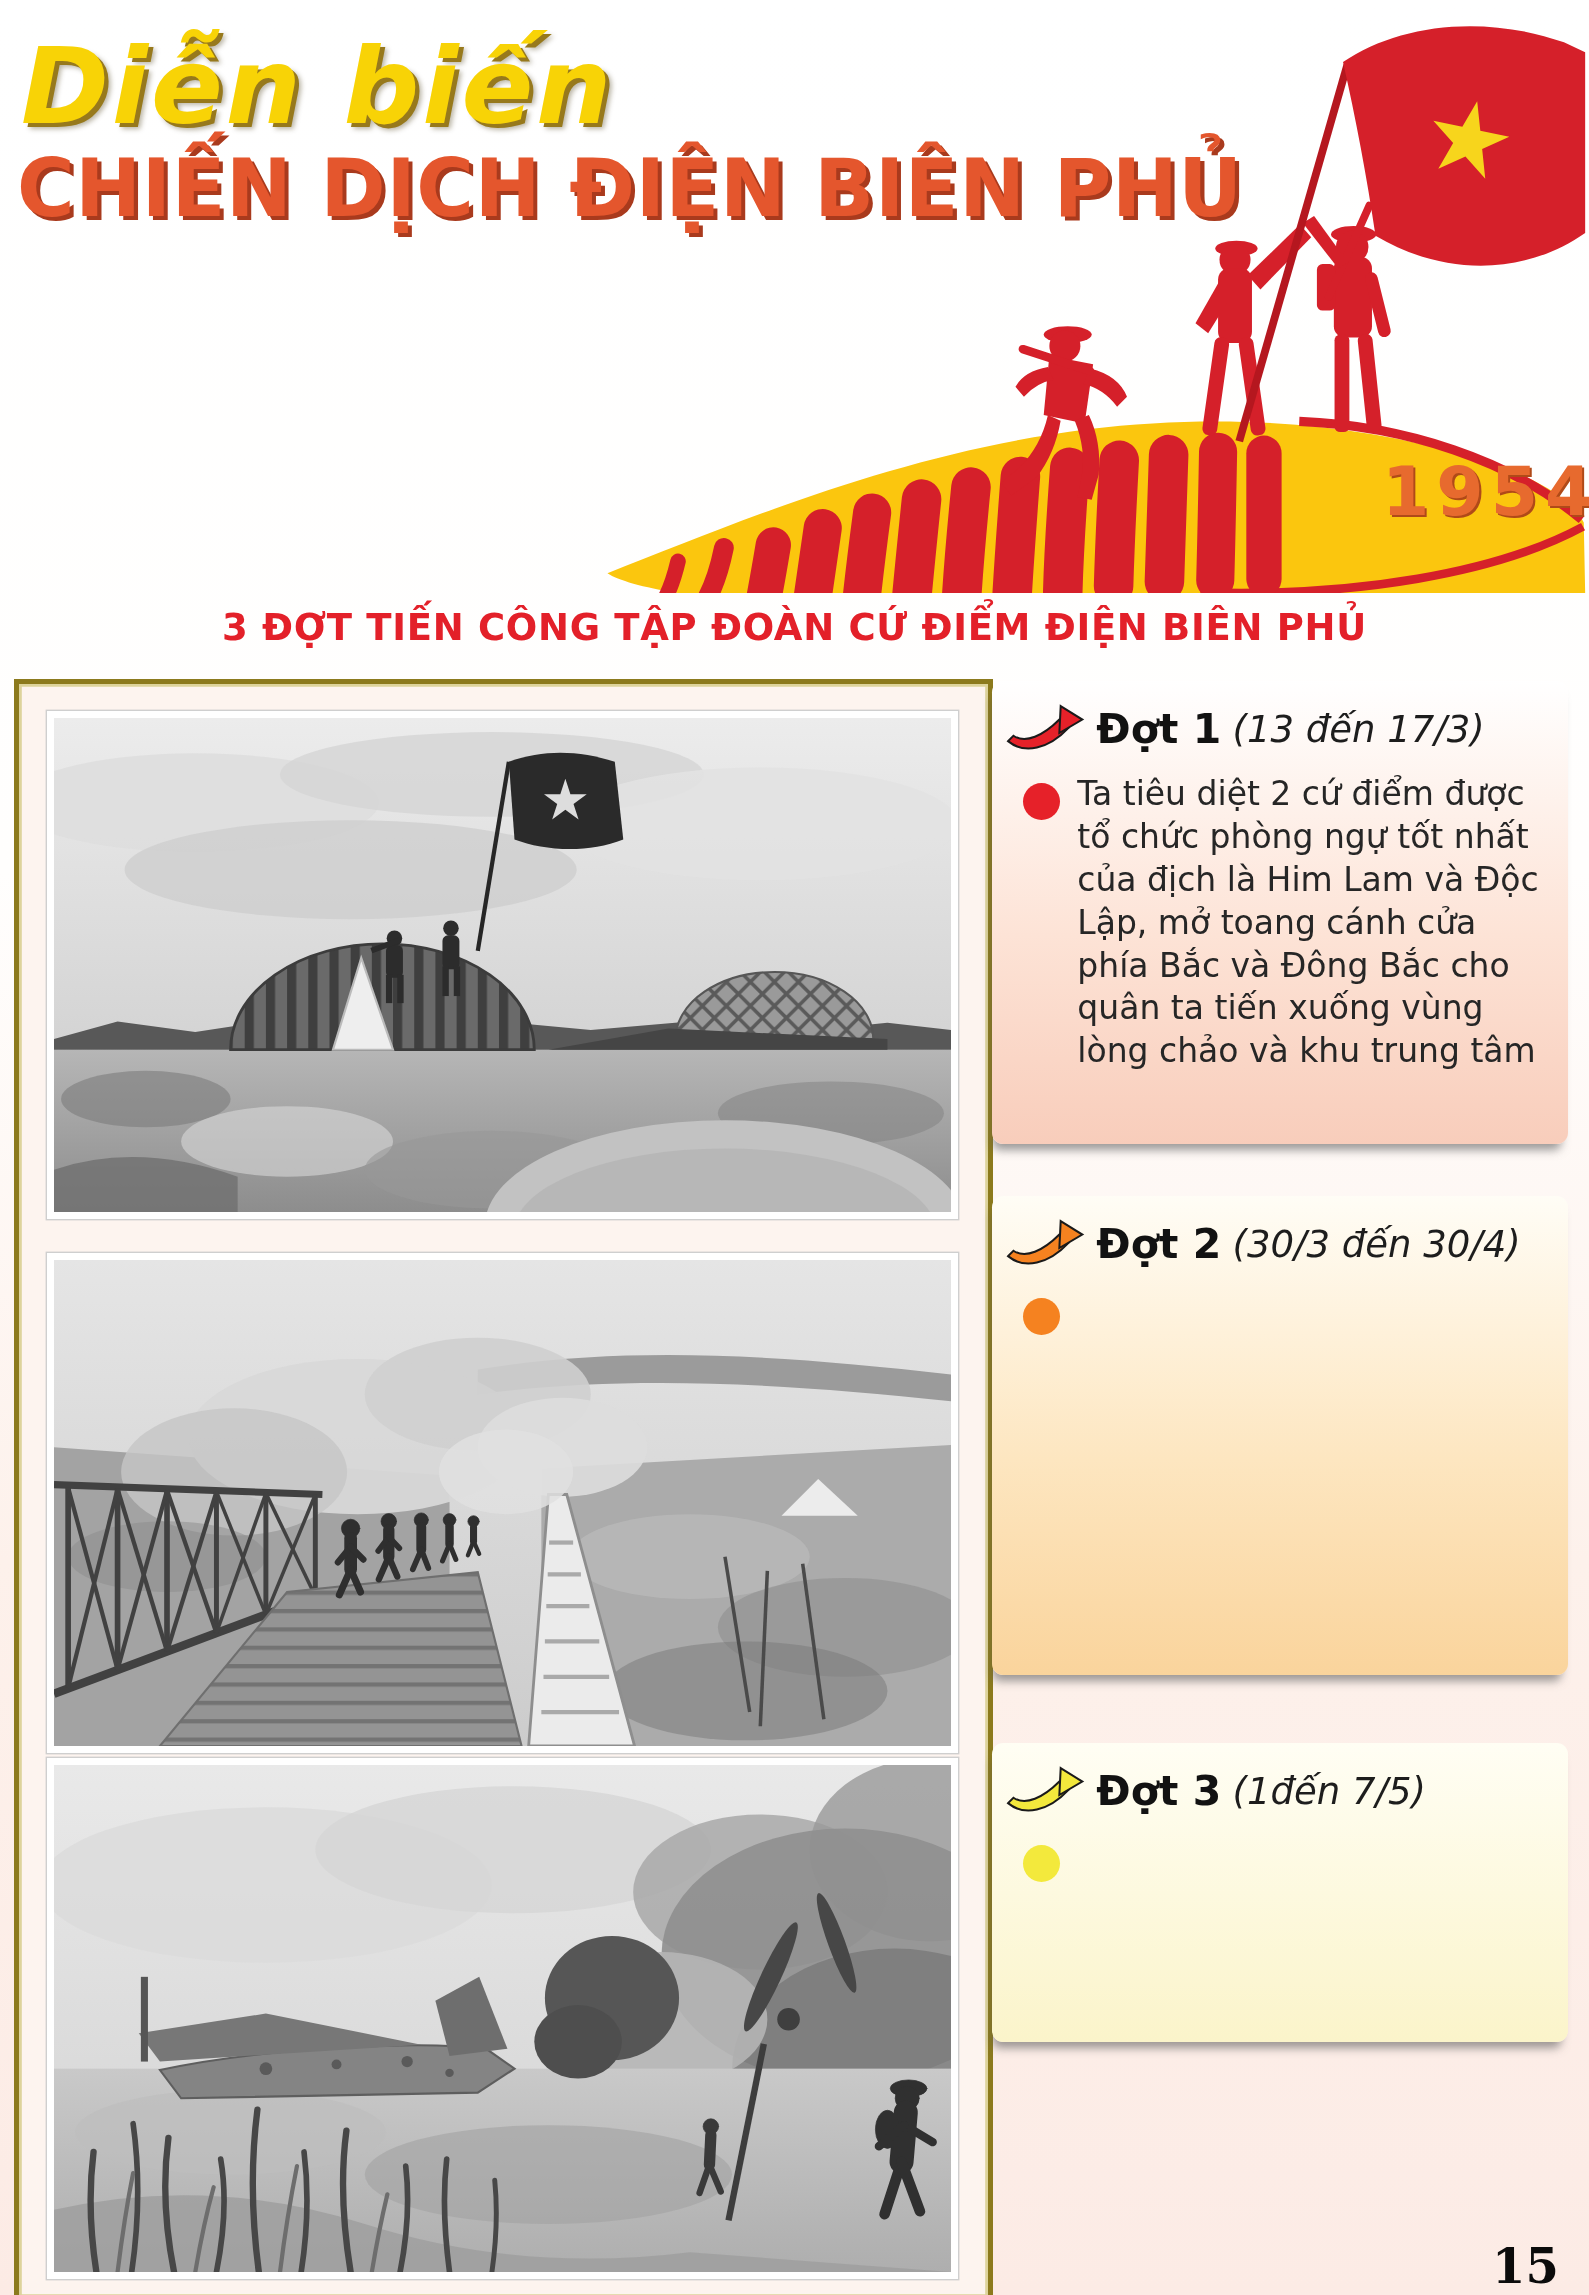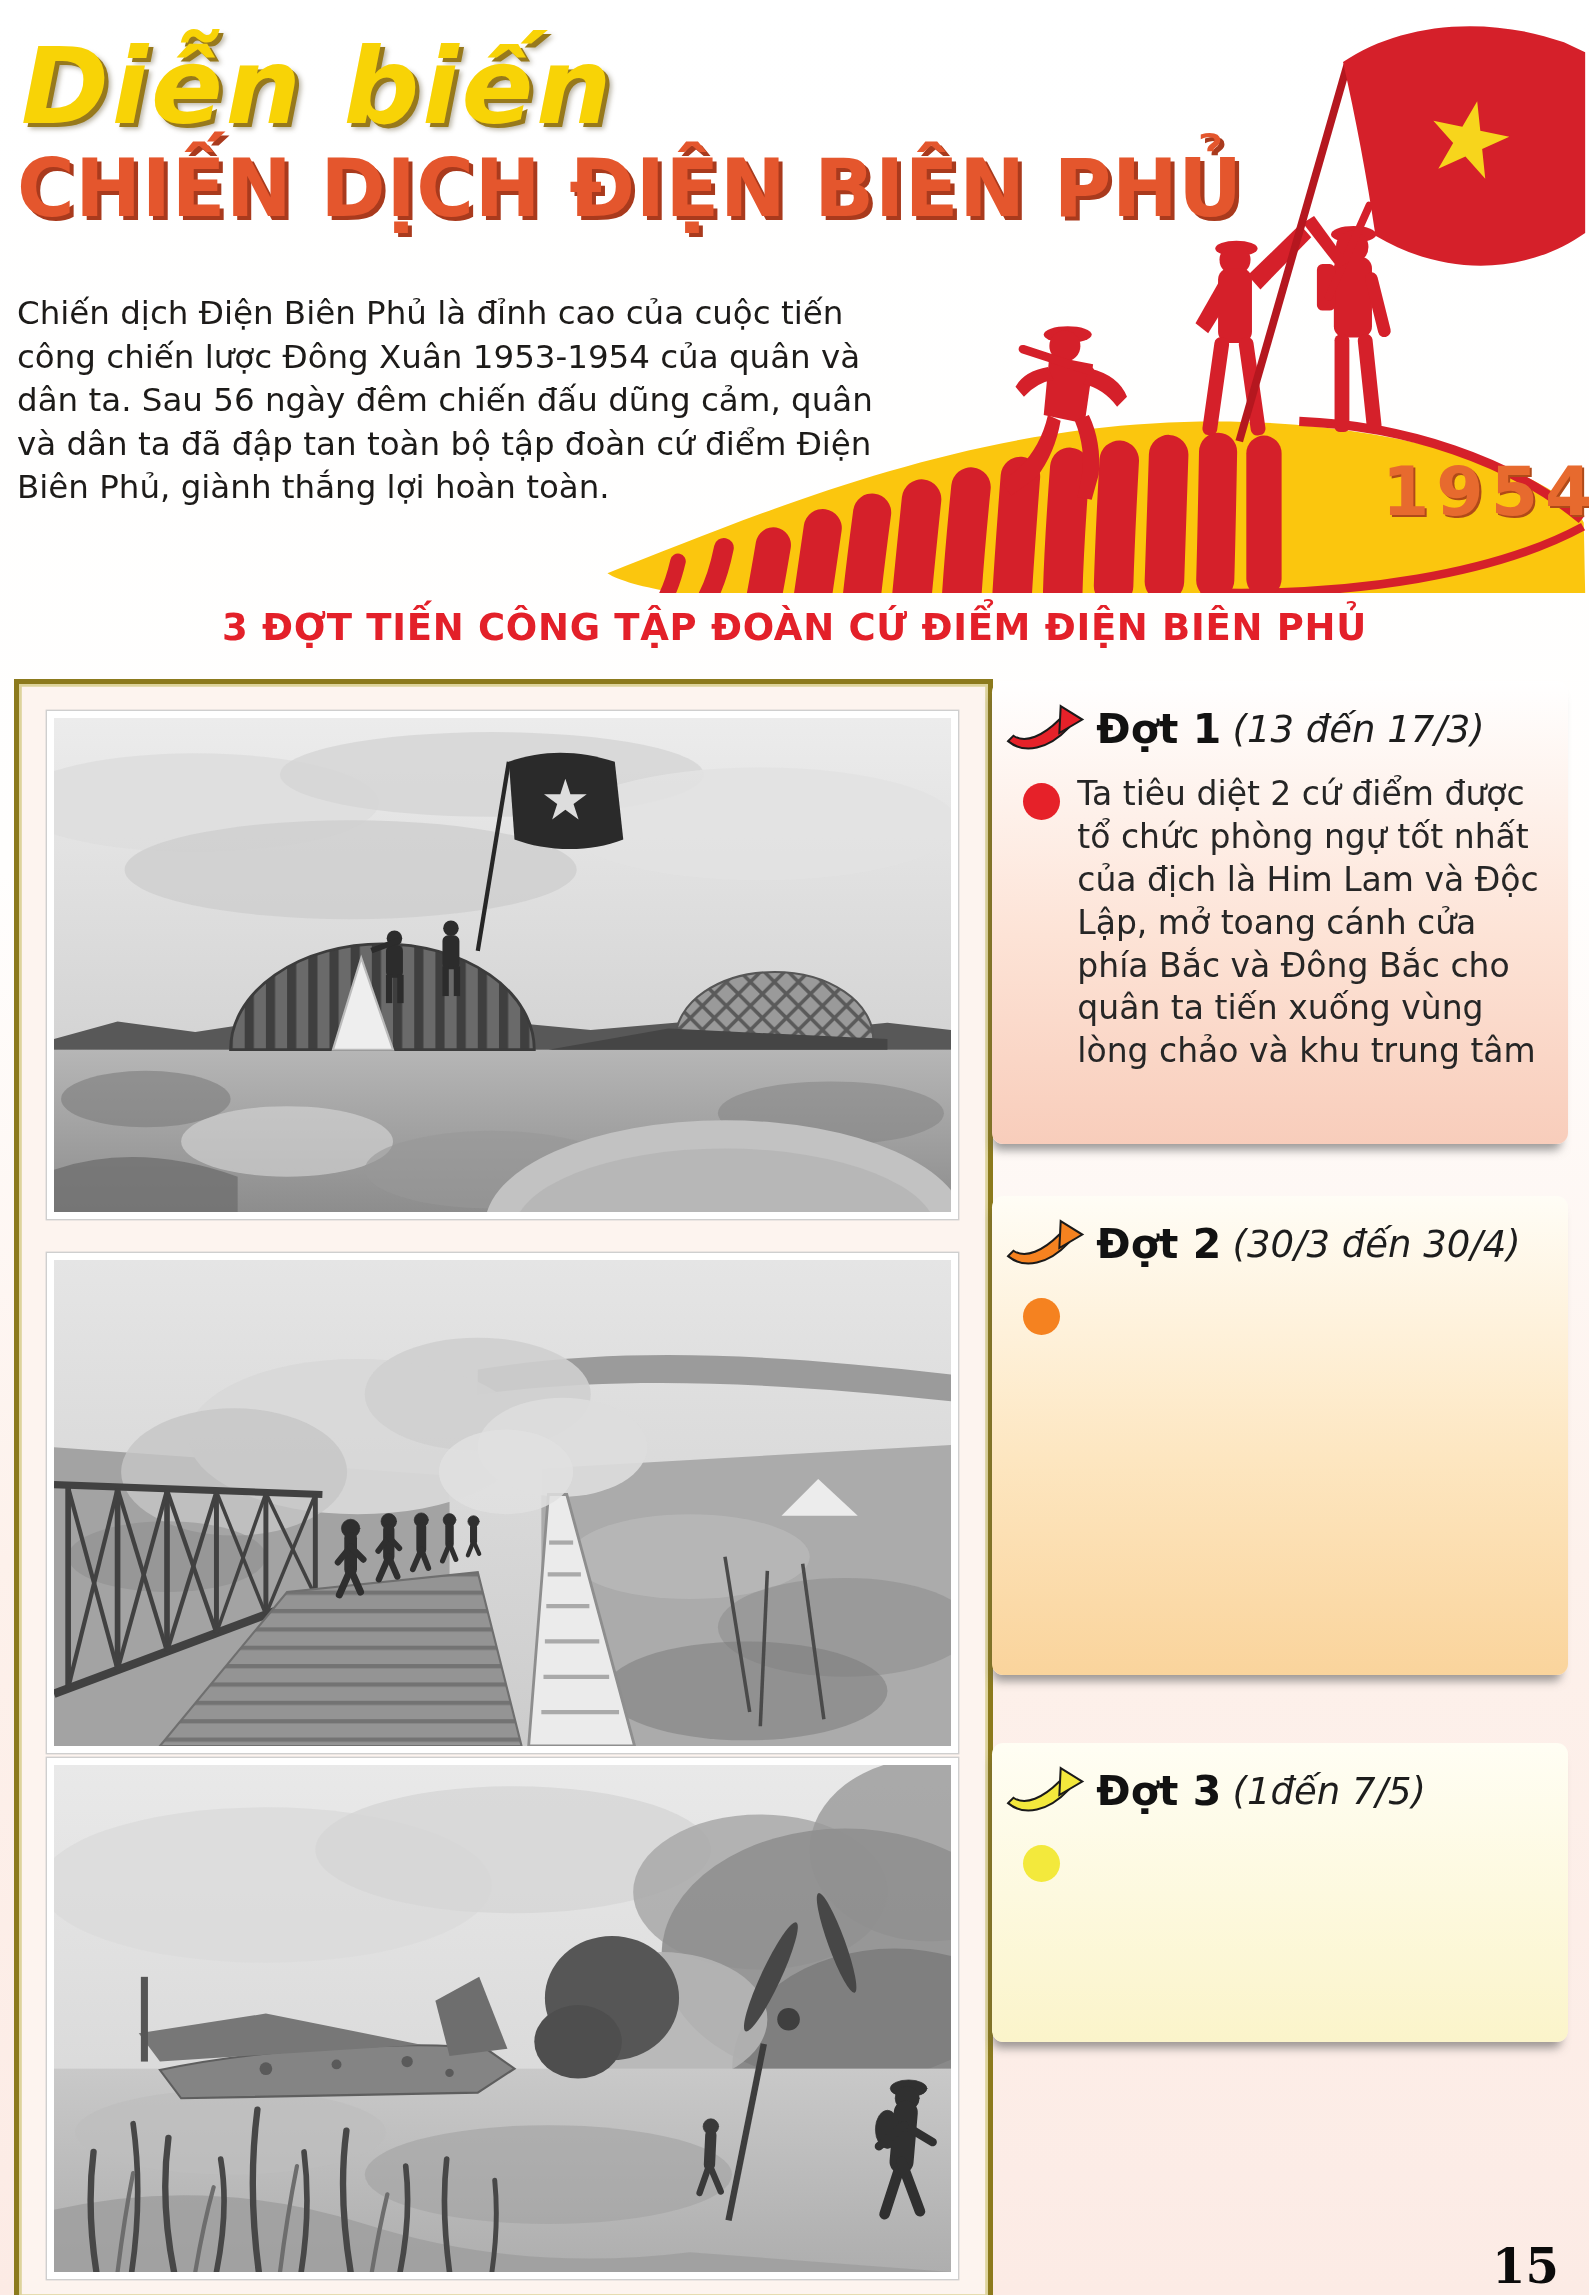--- a/index.html
+++ b/index.html
@@ -49,21 +49,20 @@
   .page-number{position:absolute;left:1492px;top:2238px;z-index:3;
         font-family:"DejaVu Serif","Liberation Serif",serif;font-size:48px;font-weight:bold;color:#0b0b0b;}
 </style>
 </head>
 <body>
 
 <div class="page">
 
   <div class="title1">Diễn biến</div>
   <div class="title2">CHIẾN DỊCH ĐIỆN BIÊN PHỦ</div>
-  <div class="intro">Chiến dịch Điện Biên Phủ là đỉnh cao của cuộc tiến công chiến lược Đông Xuân 1953-1954 của quân và dân ta. Sau 56 ngày đêm chiến đấu dũng cảm, quân và dân ta đã đập tan toàn bộ tập đoàn cứ điểm Điện Biên Phủ, giành thắng lợi hoàn toàn.</div>
 
   <svg class="hero" viewBox="0 0 1410 840">
 
     <path fill="#fbc60e" d="M20,812 C200,742 430,642 700,608 C900,584 1080,600 1240,646 C1330,672 1386,706 1403,740 L1405,840 L120,840 C70,832 35,822 20,812 Z"></path>
     <path fill="none" stroke="#d5202a" stroke-width="13" d="M1000,597 C1150,603 1300,652 1400,736"></path>
     <path fill="none" stroke="#d5202a" stroke-width="12" d="M860,839 C1080,846 1280,812 1402,746"></path>
 
     <g stroke="#d5202a" stroke-linecap="round" fill="none">
       <path stroke-width="22" d="M120,795 q-8,34 -20,56"></path>
       <path stroke-width="28" d="M185,776 q-9,44 -24,72"></path>

